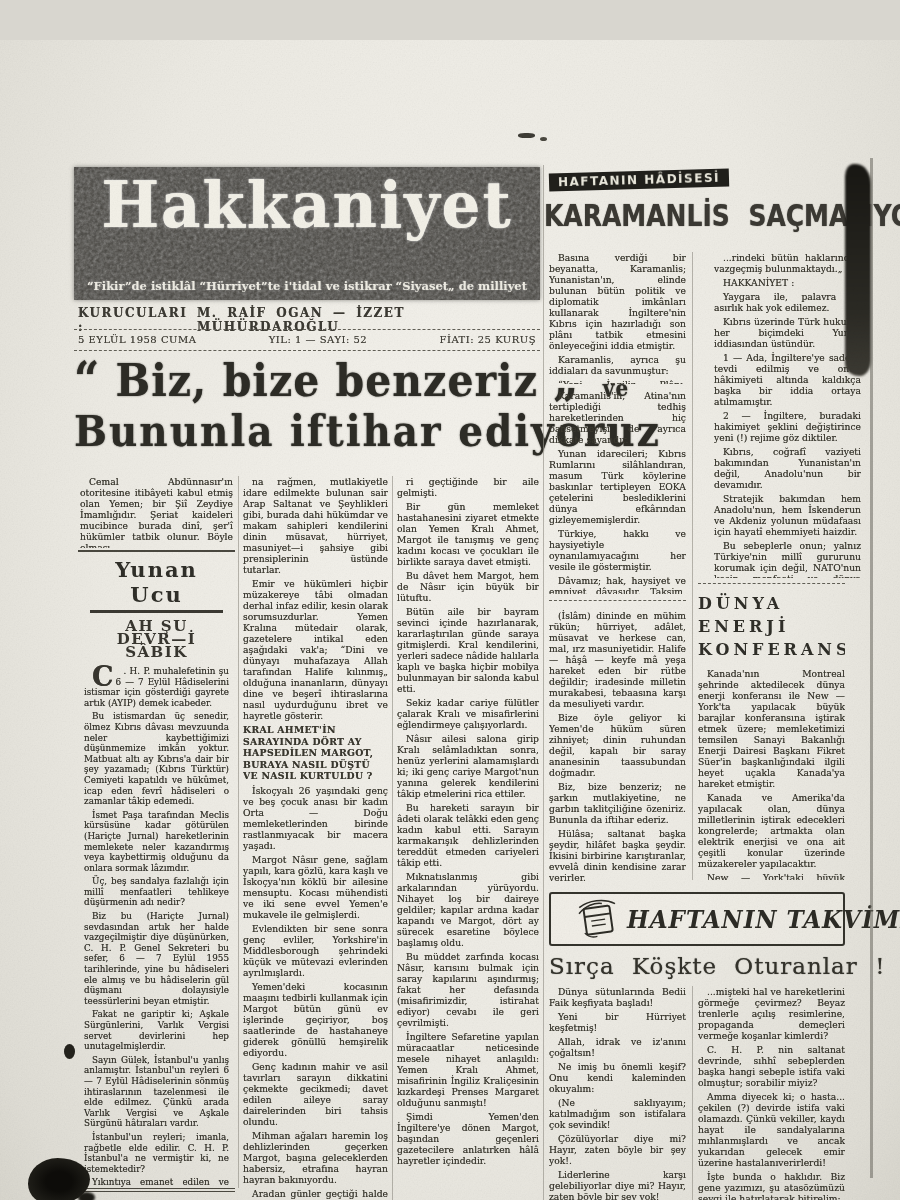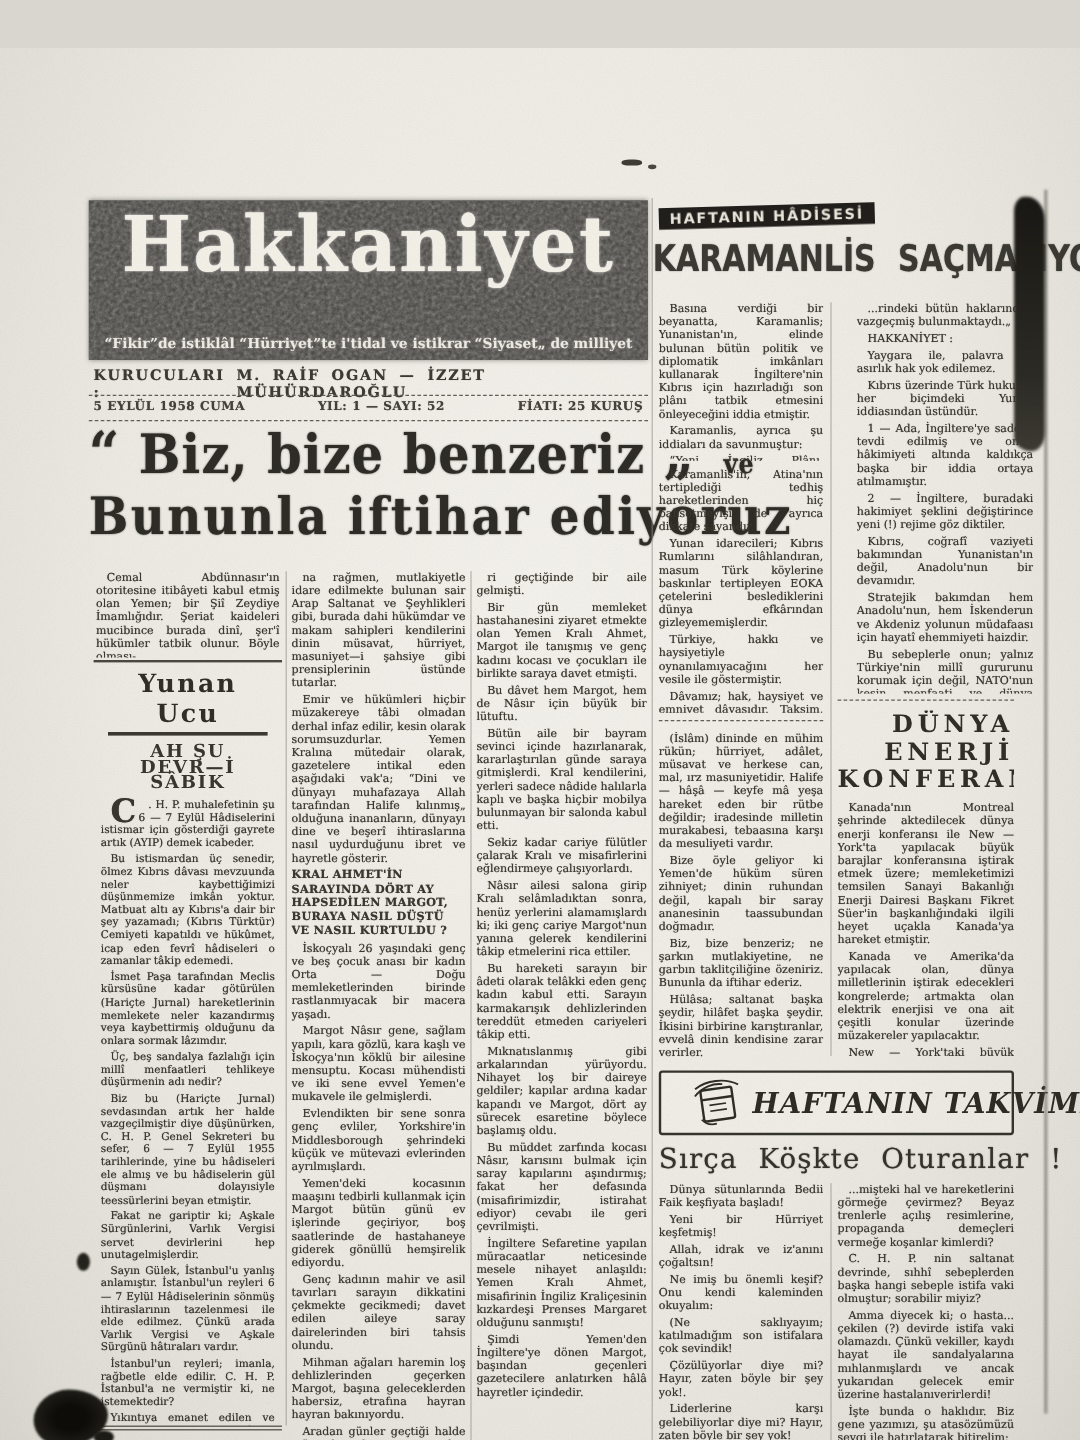--- a/index.html
+++ b/index.html
@@ -25,21 +25,21 @@
     position:absolute;left:0;bottom:7px;width:100%;box-sizing:border-box;
     display:flex;justify-content:space-between;padding:0 13px;
     font-size:11.5px;font-weight:bold;color:#efede4;filter:blur(.3px);
     text-shadow:0 0 2px rgba(255,255,255,.4);
   }
   .founders{left:78px;top:266px;width:462px;display:flex;justify-content:space-between;
     font-size:12px;font-weight:bold;letter-spacing:1.5px;word-spacing:4px;color:#3c3a33;
     text-shadow:0 0 .6px rgba(60,58,51,.7);}
   .rule-h{border-top:1px dashed #615f56;height:0;}
   .dateline{left:74px;top:293px;width:466px;display:flex;justify-content:space-between;
-    font-size:10px;font-weight:bold;letter-spacing:.5px;color:#44423a;padding:1px 4px;box-sizing:border-box;
+    font-size:10px;font-weight:normal;letter-spacing:.5px;color:#44423a;padding:1px 4px;box-sizing:border-box;
     text-shadow:0 0 .6px rgba(68,66,58,.7);text-align:right;}
   
   .lead-head{left:74px;top:313px;width:466px;text-align:center;color:#2d2c26;}
   .lead-line1{font-size:41px;font-weight:bold;letter-spacing:1px;transform:scaleY(1.1);filter:blur(.35px);
     text-shadow:0 0 1.5px rgba(45,44,38,.8);white-space:nowrap;}
   .lead-line1 .q{font-size:44px;}
   .lead-line1 .ve{font-size:20px;font-weight:bold;margin-left:8px;}
   .lead-line2{font-size:39px;font-weight:bold;letter-spacing:2px;margin-top:4px;transform:scaleY(1.1);
     filter:blur(.35px);text-shadow:0 0 1.5px rgba(45,44,38,.8);white-space:nowrap;}
   
@@ -57,21 +57,21 @@
   .kalem-sub{font-size:15px;font-weight:bold;text-align:center;letter-spacing:1.5px;line-height:13px;margin-bottom:7px;}
   .kalem-body{font-size:8.8px;line-height:10.6px;text-align:justify;text-shadow:0 0 .6px rgba(58,56,47,.75);}
   .kalem-body p{margin:0 0 3px 0;text-indent:8px;}
   .dropcap{float:left;font-size:27px;line-height:21px;font-weight:bold;margin:0 2px 0 0;}
   
   .kicker{left:549px;top:131px;background:#201f1b;color:#eceade;font-family:"DejaVu Sans","Liberation Sans",sans-serif;
     font-size:12px;font-weight:bold;letter-spacing:1.5px;padding:2px 9px;transform:rotate(-1.6deg);filter:blur(.25px);}
   .karam-head{left:544px;top:161px;width:304px;text-align:center;font-family:"DejaVu Sans","Liberation Sans",sans-serif;
     font-size:25px;font-weight:bold;color:#3b3933;transform:scaleY(1.22);letter-spacing:0px;word-spacing:10px;
     filter:blur(.35px);text-shadow:0 0 1px rgba(59,57,51,.8);white-space:nowrap;}
-  .energy-title{font-size:20px;font-weight:bold;text-align:right;letter-spacing:4px;line-height:23px;
+  .energy-title{font-size:16px;font-weight:bold;text-align:left;letter-spacing:4px;line-height:23px;
     color:#2f2e28;margin-bottom:7px;filter:blur(.25px);}
   
   .takvim-box{left:549px;top:852px;width:296px;height:54px;box-sizing:border-box;border:2px solid #34332c;
     border-radius:3px;display:flex;align-items:center;background:rgba(244,242,235,.4);padding-left:20px;}
   .takvim-title{font-size:23px;font-weight:bold;font-style:italic;letter-spacing:1px;color:#2c2b25;
     margin-left:6px;filter:blur(.3px);transform:scaleY(1.05);white-space:nowrap;}
   .cal-icon{margin-left:6px;transform:rotate(-8deg);flex:0 0 auto;}
   .sirca-head{left:549px;top:913px;width:296px;text-align:center;font-size:23px;color:#33322b;
     word-spacing:9px;letter-spacing:1px;filter:blur(.3px);text-shadow:0 0 1px rgba(51,50,43,.7);white-space:nowrap;}
   

